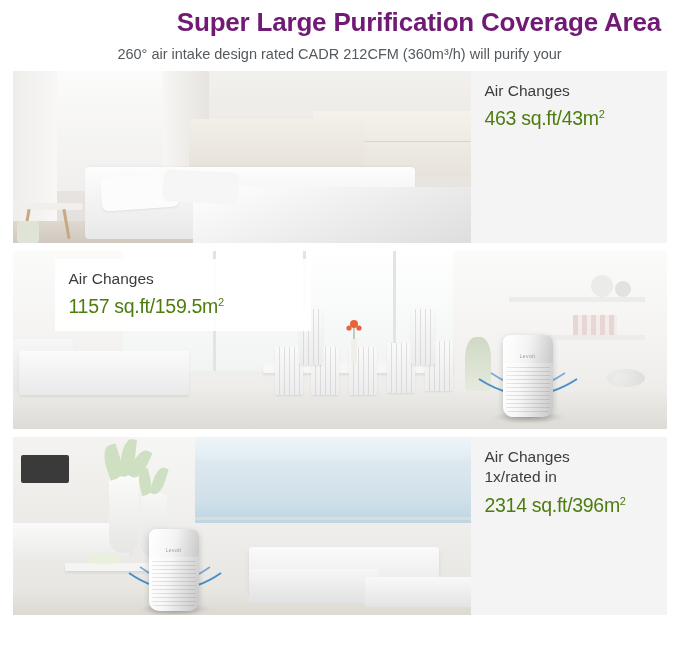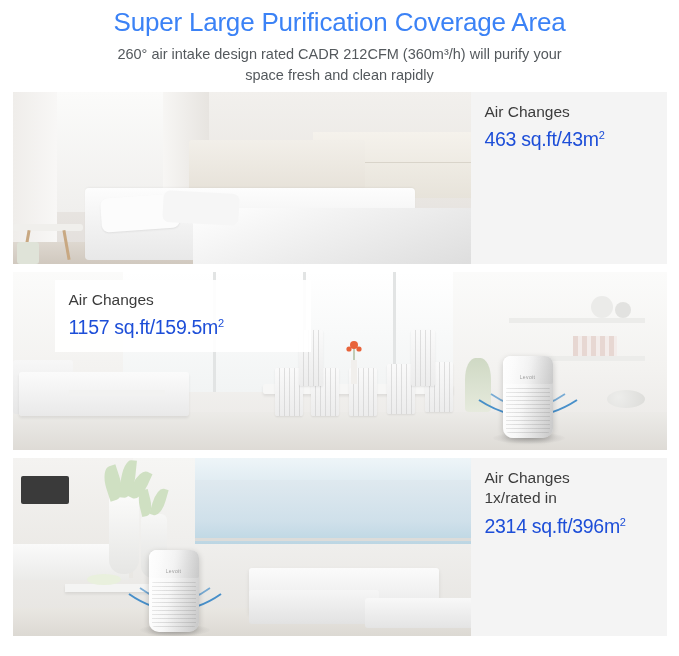--- a/index.html
+++ b/index.html
@@ -21,25 +21,26 @@
     background: #ffffff;
   }
 
   
   .header {
     padding: 4px 18px 6px 18px;
     text-align: center;
   }
   .headline {
     font-size: 26px;
-    font-weight: normal;
-    color: #3b82f6;
+    font-weight: bold;
+    color: #701a75;
     letter-spacing: -0.2px;
     line-height: 1.15;
     margin: 4px 0 6px 0;
+    text-align: right;
   }
   .subhead {
     font-size: 14.5px;
     color: #54595d;
     line-height: 1.45;
     max-width: 600px;
     margin: 0 auto;
     font-weight: 400;
   }
 
@@ -66,21 +67,21 @@
     position: absolute;
     background: rgba(255,255,255,0.93);
     padding: 10px 14px 12px 14px;
     line-height: 1.25;
   }
   .cap-right { right: 0; top: 0; width: 196px; height: 100%; box-sizing: border-box; background: #f4f4f4; }
   .cap-left  { left: 42px; top: 8px; width: 228px; background: rgba(255,255,255,0.92); }
 
   .cap-line1 { font-size: 15.5px; color: #3c3c3c; }
   .cap-line2 { font-size: 15.5px; color: #3c3c3c; margin-top: 1px; }
-  .cap-big   { font-size: 19.5px; color: #1d4ed8; margin-top: 6px; letter-spacing: -0.3px; white-space: nowrap; }
+  .cap-big   { font-size: 19.5px; color: #4d7c0f; margin-top: 6px; letter-spacing: -0.3px; white-space: nowrap; }
   .cap-big sup { font-size: 11px; vertical-align: super; }
 
   
   .purifier {
     position: absolute;
     border-radius: 8px 8px 10px 10px;
     background: linear-gradient(100deg, #ffffff 0%, #f7f7f7 45%, #dedede 100%);
     box-shadow: 0 2px 6px rgba(0,0,0,0.18);
     overflow: hidden;
   }
@@ -172,21 +173,20 @@
 </style>
 </head>
 <body>
 
 <div class="page">
 
   <div class="header">
     <div class="headline">Super Large Purification Coverage Area</div>
     <div class="subhead">
       <span>260° air intake design rated CADR 212CFM (360m³/h) will purify your</span><br>
-      <span>space fresh and clean rapidly</span>
     </div>
   </div>
 
   <div class="panel panel-1">
     <div class="scene">
       <div class="s1-wall"></div>
       <div class="s1-window"></div>
       <div class="s1-curtain-r"></div>
       <div class="s1-curtain-l"></div>
       <div class="s1-cabinet"></div>

